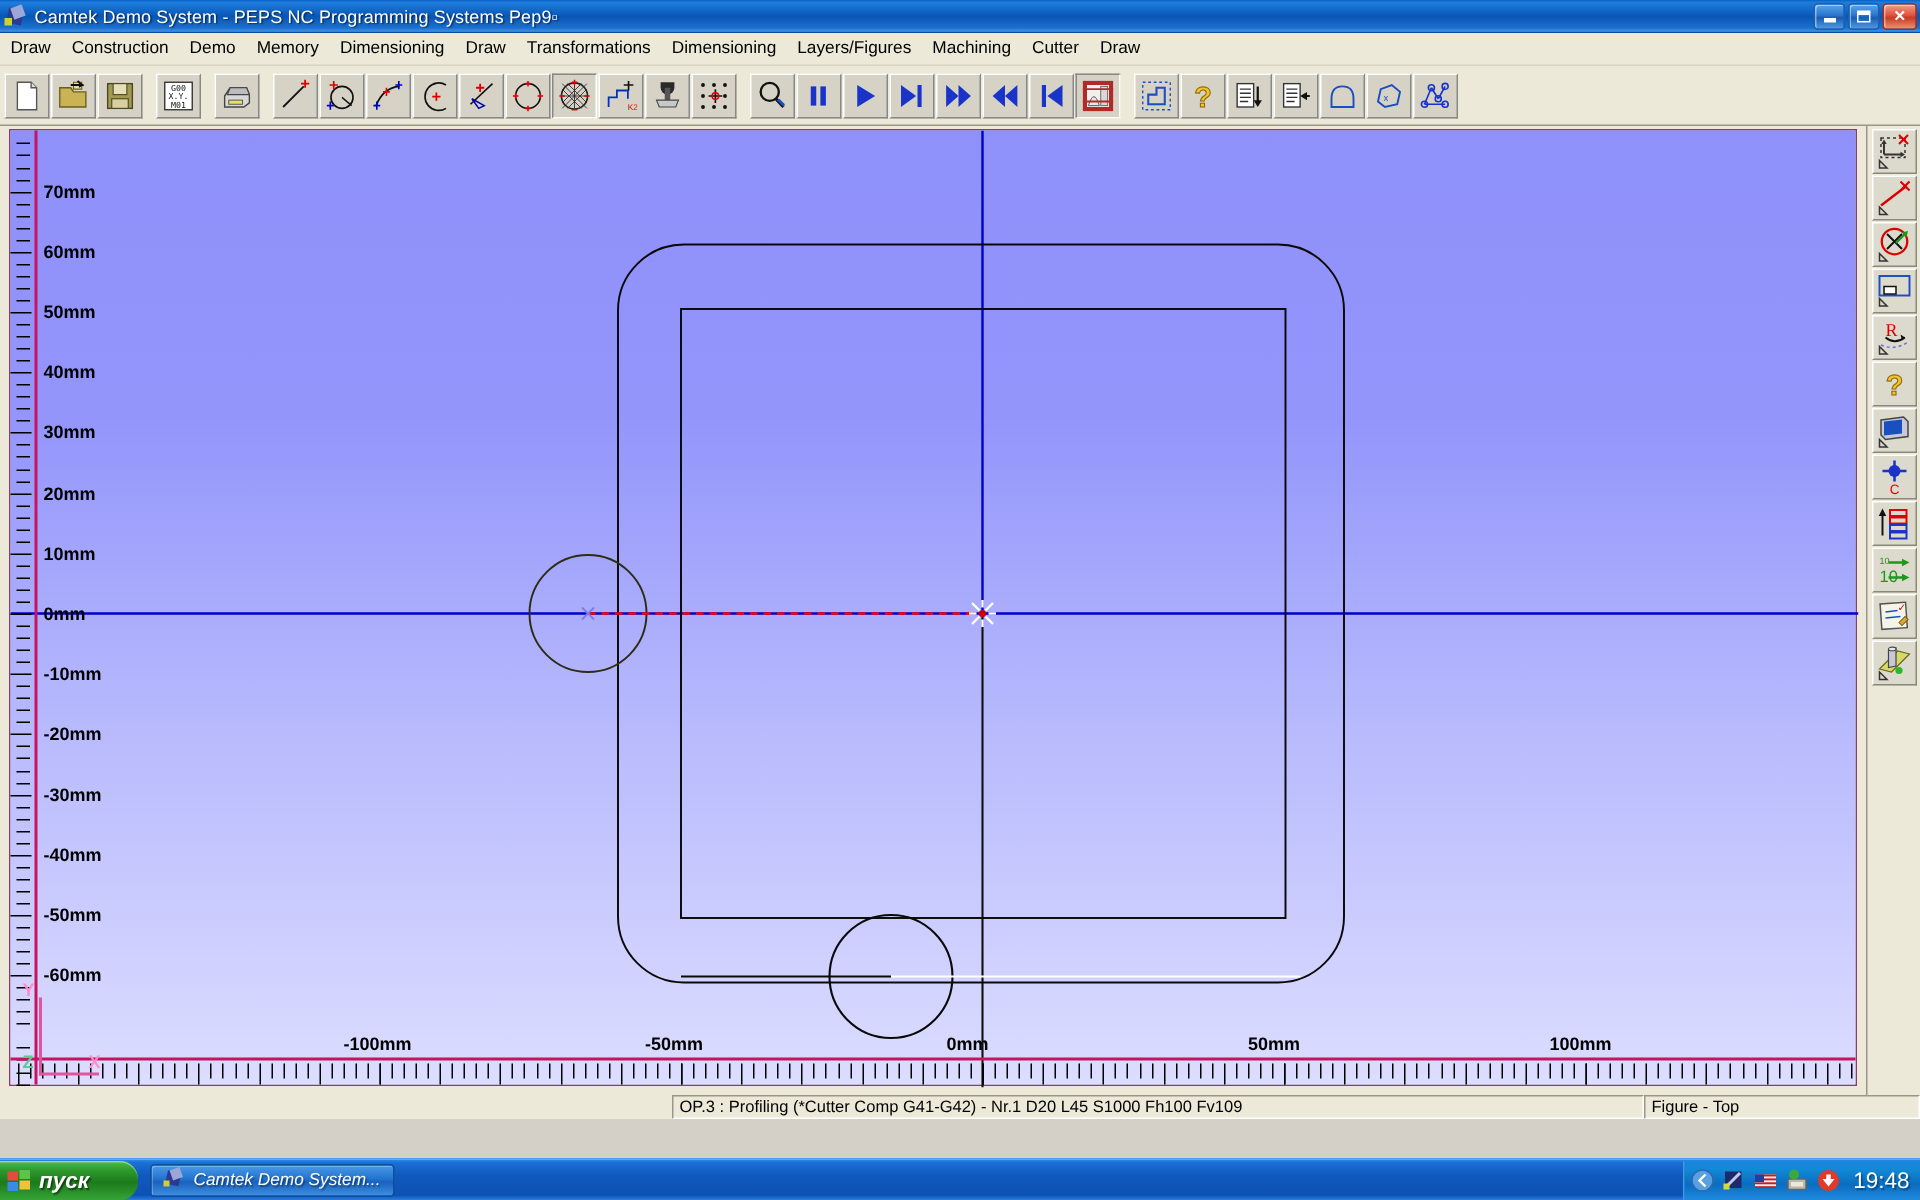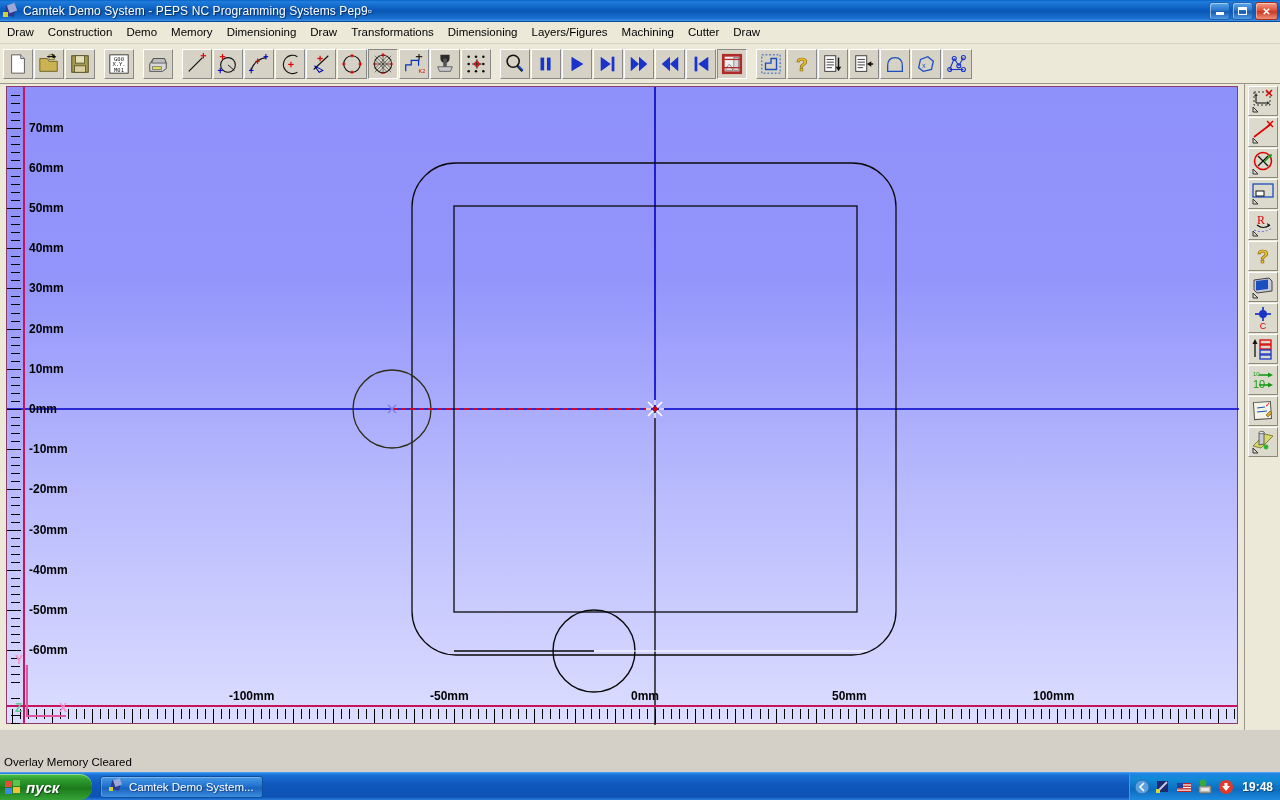--- a/index.html
+++ b/index.html
@@ -179,29 +179,29 @@
   }
   .taskitem {
     margin-left: 8px; height: 22px; min-width: 150px;
     background: linear-gradient(to bottom,#4a9ae8,#2173cf 45%,#1a62bd 55%,#3d8ee0);
     border:1px solid #0e4f9e; border-radius:3px;
     display:flex; align-items:center; gap:5px; padding:0 8px;
     box-shadow: inset 1px 1px 0 rgba(255,255,255,.25);
   }
   .taskitem .tk-ico { width:15px;height:15px;position:relative;flex:0 0 auto; }
   .taskitem .tktxt { color:#fff; font-size:11.5px; white-space:nowrap;
-    text-shadow: 1px 1px 1px rgba(0,0,0,.4); }
+    text-shadow: 1px 1px 1px rgba(0,0,0,.4); font-style: italic; }
   .tray {
     position:absolute; right:0; top:1px; height:26px;
     background: linear-gradient(to bottom,#1a86e0 0%,#128ad6 20%,#0b6cc0 60%,#1e8ade 100%);
     display:flex; align-items:center; gap:5px; padding:0 7px 0 4px;
     border-left:1px solid #3c9ae8;
   }
-  .tray .clock { color:#fff; font-size:12px; margin-left:3px;
-    text-shadow:1px 1px 1px rgba(0,0,0,.4);font-weight:bold; }
+  .tray .clock { color:#fff; font-size:15px; margin-left:3px;
+    text-shadow:1px 1px 1px rgba(0,0,0,.4); }
   .tray-ico { width:16px; height:16px; position:relative; }
 </style>
 </head>
 <body>
 
 <div id="app">
 
   <div class="titlebar">
     <div class="title-ico">
       <span class="g1"></span>
@@ -971,24 +971,26 @@
         <svg class="tb-svg" width="24" height="24" viewBox="0 0 24 24">
           <path d="M2 16 L14 4 L22 6 L10 18 Z" fill="#d8d86a" stroke="#6a6a20" stroke-width=".8"></path>
           <path d="M8 3 L13 2 L13 14 L8 15 Z" fill="#c8c8d8" stroke="#444" stroke-width=".8"></path>
           <ellipse cx="10.5" cy="2.6" rx="2.5" ry="1.2" fill="#e8e8f0" stroke="#444" stroke-width=".7"></ellipse>
           <circle cx="15" cy="17" r="2.4" fill="#2ab82a"></circle>
           <path d="M2 18 L2 23 L7 23 Z" fill="none" stroke="#333" stroke-width="1"></path>
         </svg>
       </div>
     </div>
 
-
-  <div class="sb-row">
-    <span class="sb-msg">Overlay Memory Cleared</span>
+  <div class="opbar">
+    <div class="opbar-fill-l"></div>
+    <div class="opfield" style="width:648px;">OP.3 : Profiling (*Cutter Comp G41-G42)   -    Nr.1  D20  L45    S1000 Fh100 Fv109</div>
+    <div class="opfield" style="width:184px;border-left-color:#9b9687;">Figure - Top</div>
   </div>
+
 
   <div class="sb-row2">
     
     
     
 
     
     
     
 

